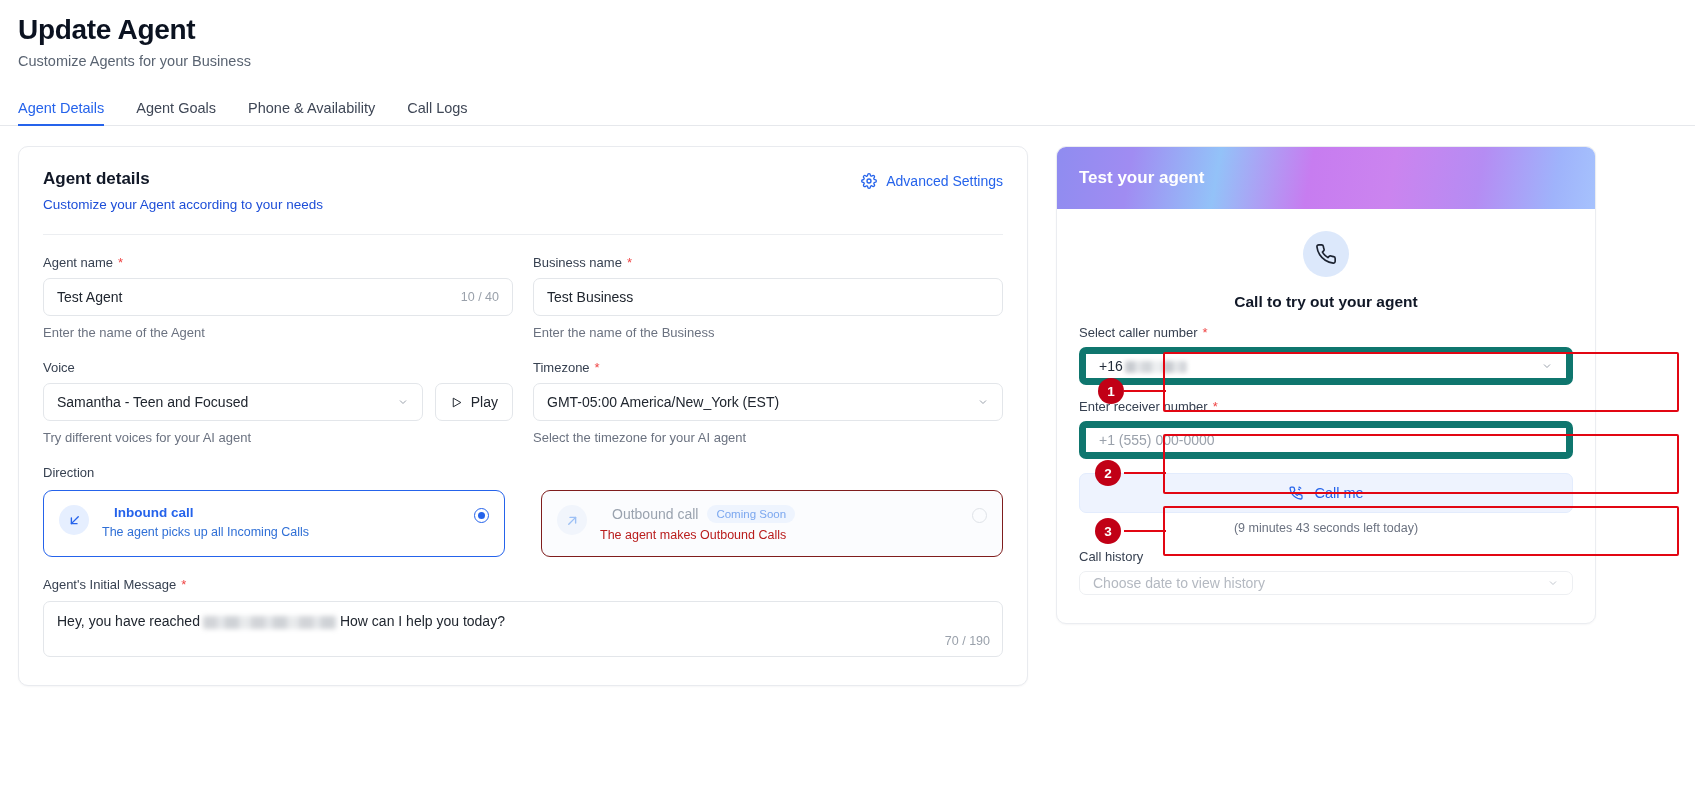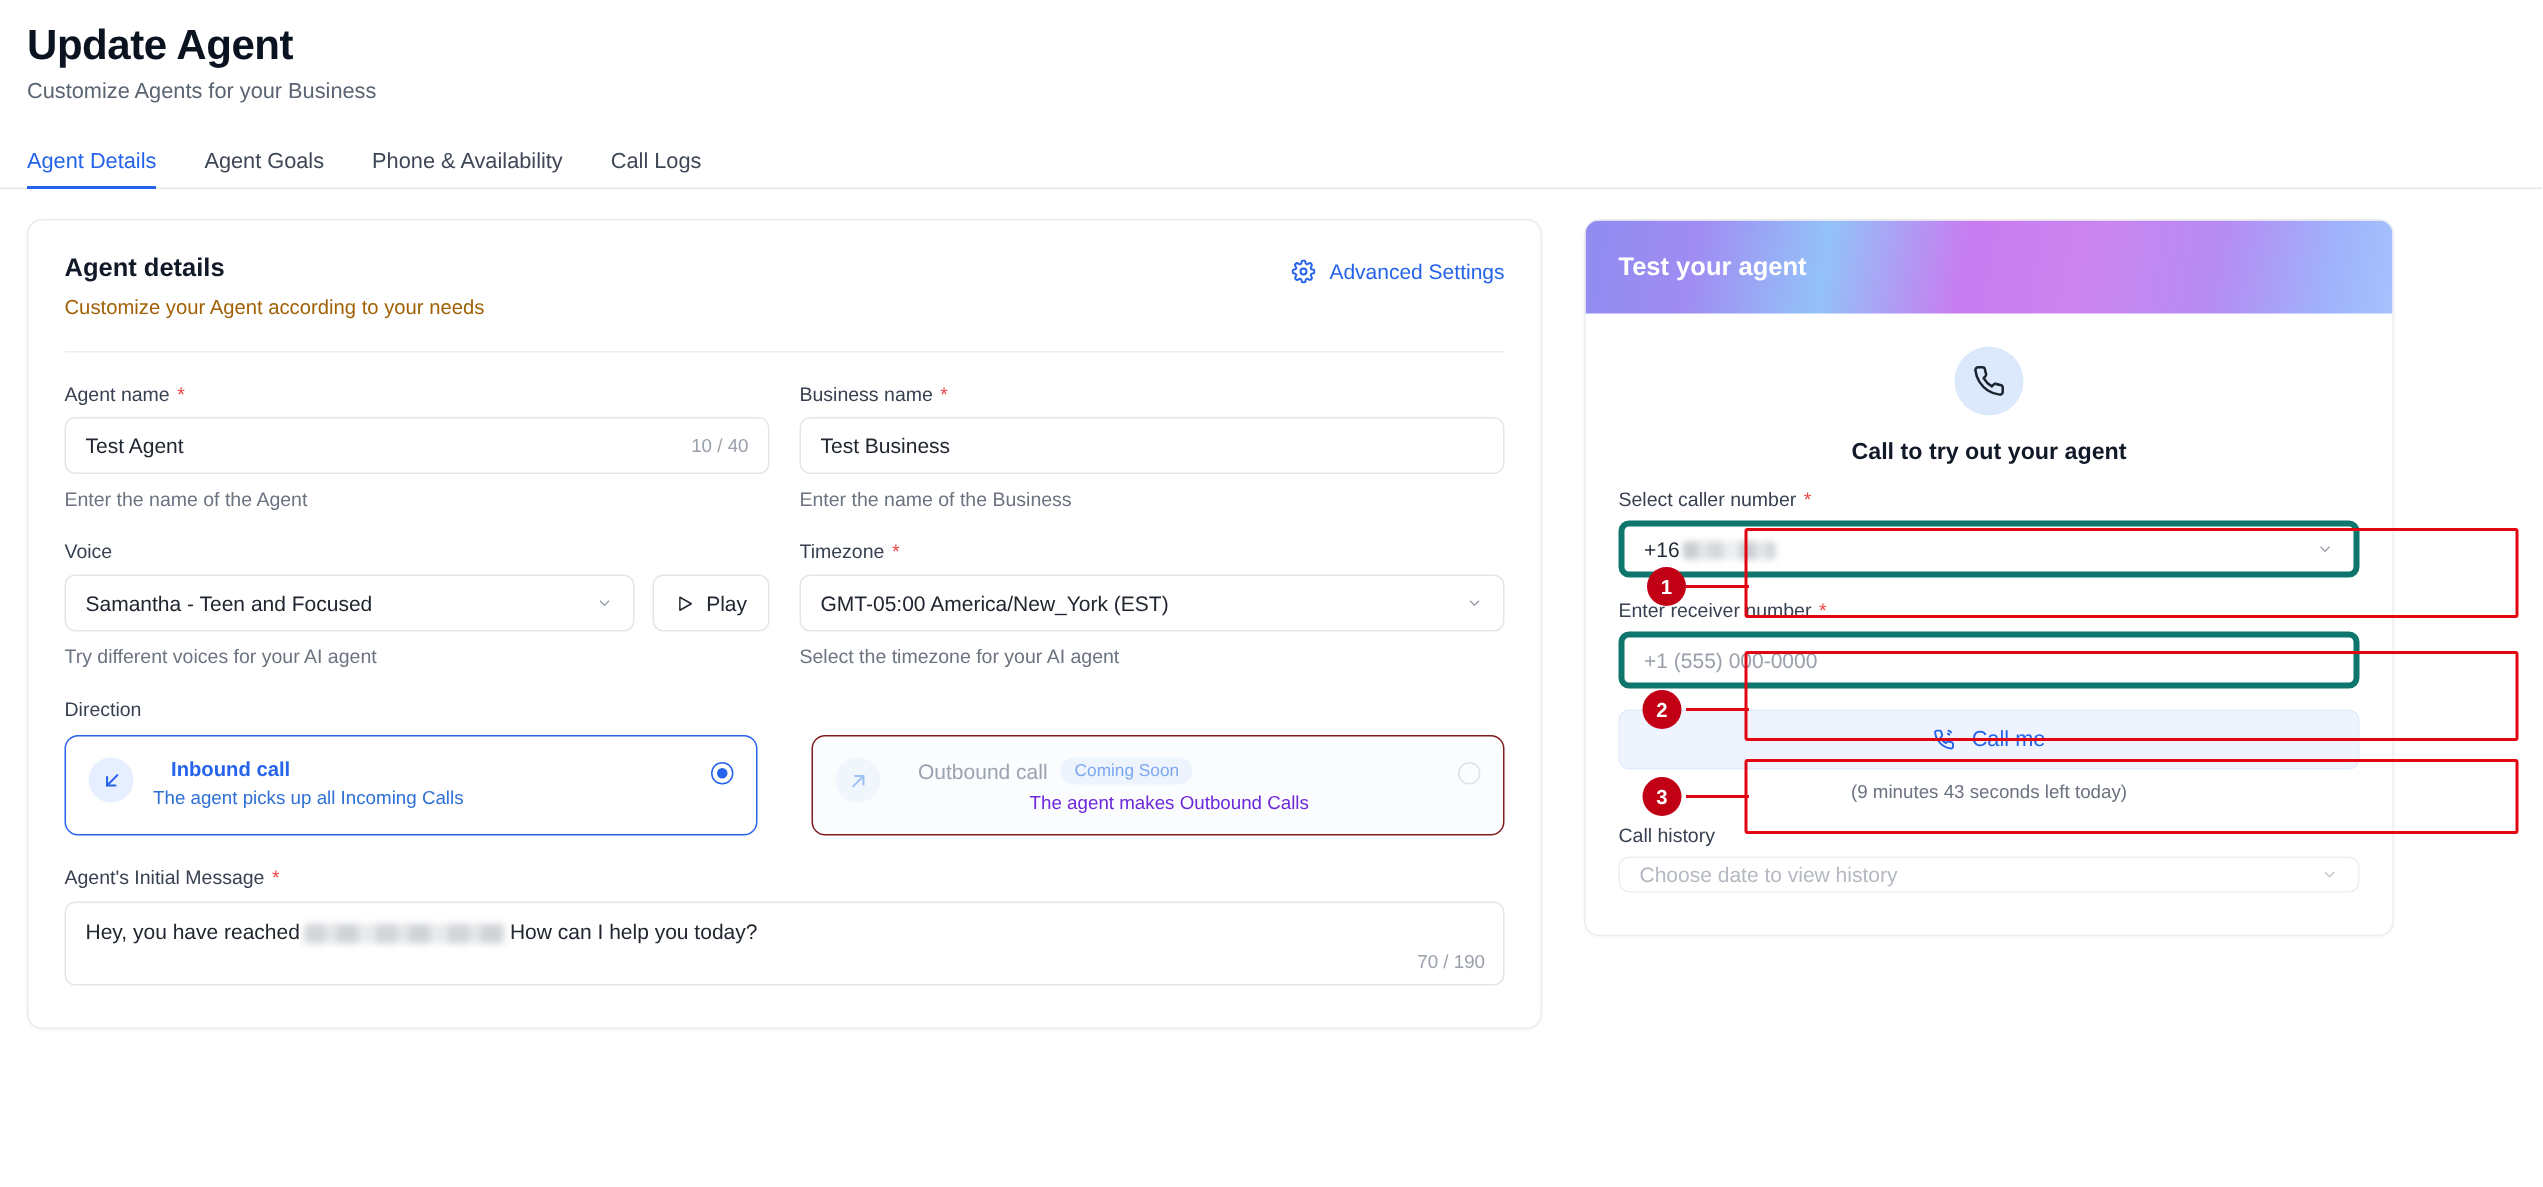--- a/index.html
+++ b/index.html
@@ -42,21 +42,21 @@
   .body { display: flex; gap: 28px; padding: 20px 18px 0 18px; align-items: flex-start; }
 
   
   .card {
     width: 1010px; background:#fff; border:1px solid #e9ebef; border-radius:10px;
     box-shadow: 0 1px 2px rgba(16,24,40,.04);
     padding: 22px 24px 28px 24px;
   }
   .card-head { display:flex; justify-content:space-between; align-items:flex-start; }
   .card-title { font-size:17px; font-weight:bold; color:#111827; }
-  .card-sub { margin-top:8px; font-size:13.5px; color:#a16207; }
+  .card-sub { margin-top:8px; font-size:13.5px; color:#1d4ed8; }
   .adv {
     display:flex; align-items:center; gap:9px; color:#2563eb; font-size:14px;
     cursor:pointer; margin-top:4px;
   }
   .divider { height:1px; background:#eceef1; margin:22px 0 0 0; }
 
   .grid { display:grid; grid-template-columns: 1fr 1fr; column-gap: 20px; }
   .fld { margin-top: 20px; }
   .lbl { font-size:13px; color:#374151; margin-bottom:8px; display:flex; align-items:center; gap:5px;}
   .req { color:#ef4444; font-size:13px; line-height:1; }
@@ -88,21 +88,21 @@
   .dicon {
     width:30px; height:30px; border-radius:50%; background:#e6efff;
     display:flex; align-items:center; justify-content:center; flex:0 0 30px;
     color:#2563eb;
   }
   .dircard.dis .dicon { background:#f1f5fc; color:#9cc0f5; }
   .dtext { flex:1; }
   .dtitle { font-size:13.5px; font-weight:bold; color:#2563eb; display:flex; align-items:center; gap:9px;padding-left:12px;}
   .dircard.dis .dtitle { color:#9aa3af; font-weight:normal; font-size:14px; }
   .dsub { margin-top:5px; font-size:12.5px; color:#2f6fd6; }
-  .dircard.dis .dsub { color:#6d28d9;text-align:center; }
+  .dircard.dis .dsub { color:#b91c1c; }
   .soon {
     font-size:11.5px; color:#7ba7ef; background:#eef4fe; border-radius:10px;
     padding:3px 9px; font-weight:normal;
   }
   .radio {
     width:15px; height:15px; border-radius:50%; border:1.6px solid #2563eb;
     display:flex; align-items:center; justify-content:center; flex:0 0 15px; margin-top:3px;
   }
   .radio i { width:7px; height:7px; border-radius:50%; background:#2563eb; display:block; }
   .radio.off { border-color:#dfe3e8; }
@@ -133,21 +133,21 @@
   .panel-bd { padding: 22px 22px 28px 22px; }
   .phone-circle {
     width:46px; height:46px; border-radius:50%; background:#dce8fb;
     display:flex; align-items:center; justify-content:center; margin:0 auto;
   }
   .call-try { text-align:center; margin-top:16px; font-size:15.5px; font-weight:bold; color:#111827; }
 
   .rfield { margin-top:14px; }
   .rlbl { font-size:13px; color:#374151; margin-bottom:7px; display:flex; align-items:center; gap:5px;}
   .rinp {
-    height:38px; border:4px solid #0f766e; border-radius:7px; background:#fff;
+    height:38px; border:7px solid #0f766e; border-radius:7px; background:#fff;
     display:flex; align-items:center; justify-content:space-between;
     padding:0 13px; font-size:14px;
   }
   .rinp .ph { color:#9aa1ab; }
   .blurnum {
     display:inline-block; width:62px; height:12px; vertical-align:middle; margin-left:2px;
     background: repeating-linear-gradient(90deg,#c9ccd1 0 10px,#e3e5e8 10px 17px,#d4d7db 17px 27px,#eceef0 27px 38px);
     filter: blur(2.2px); border-radius:2px;
   }
   .callme {

